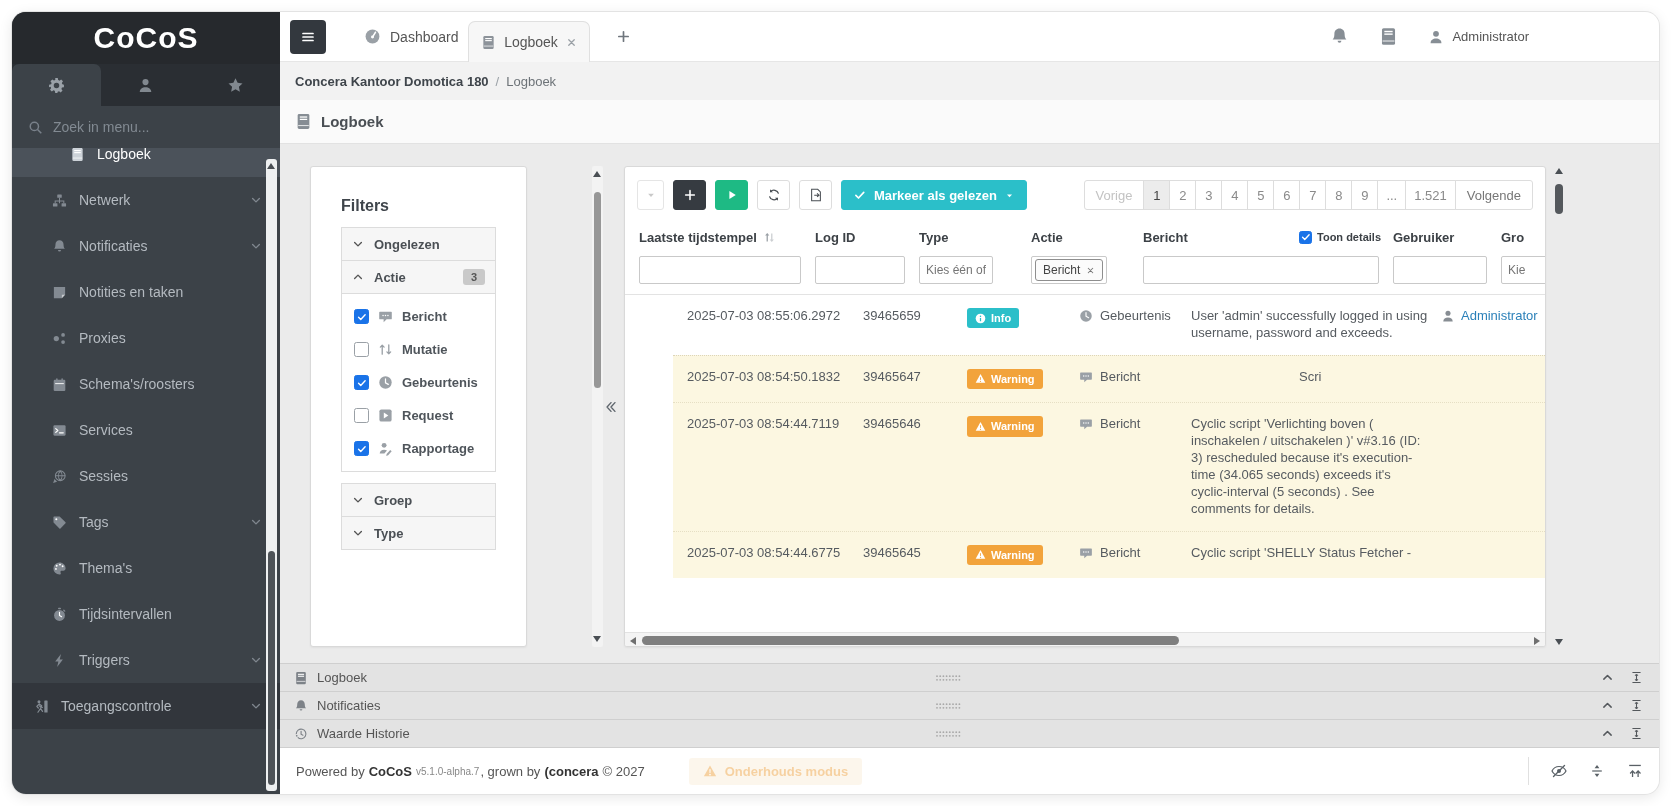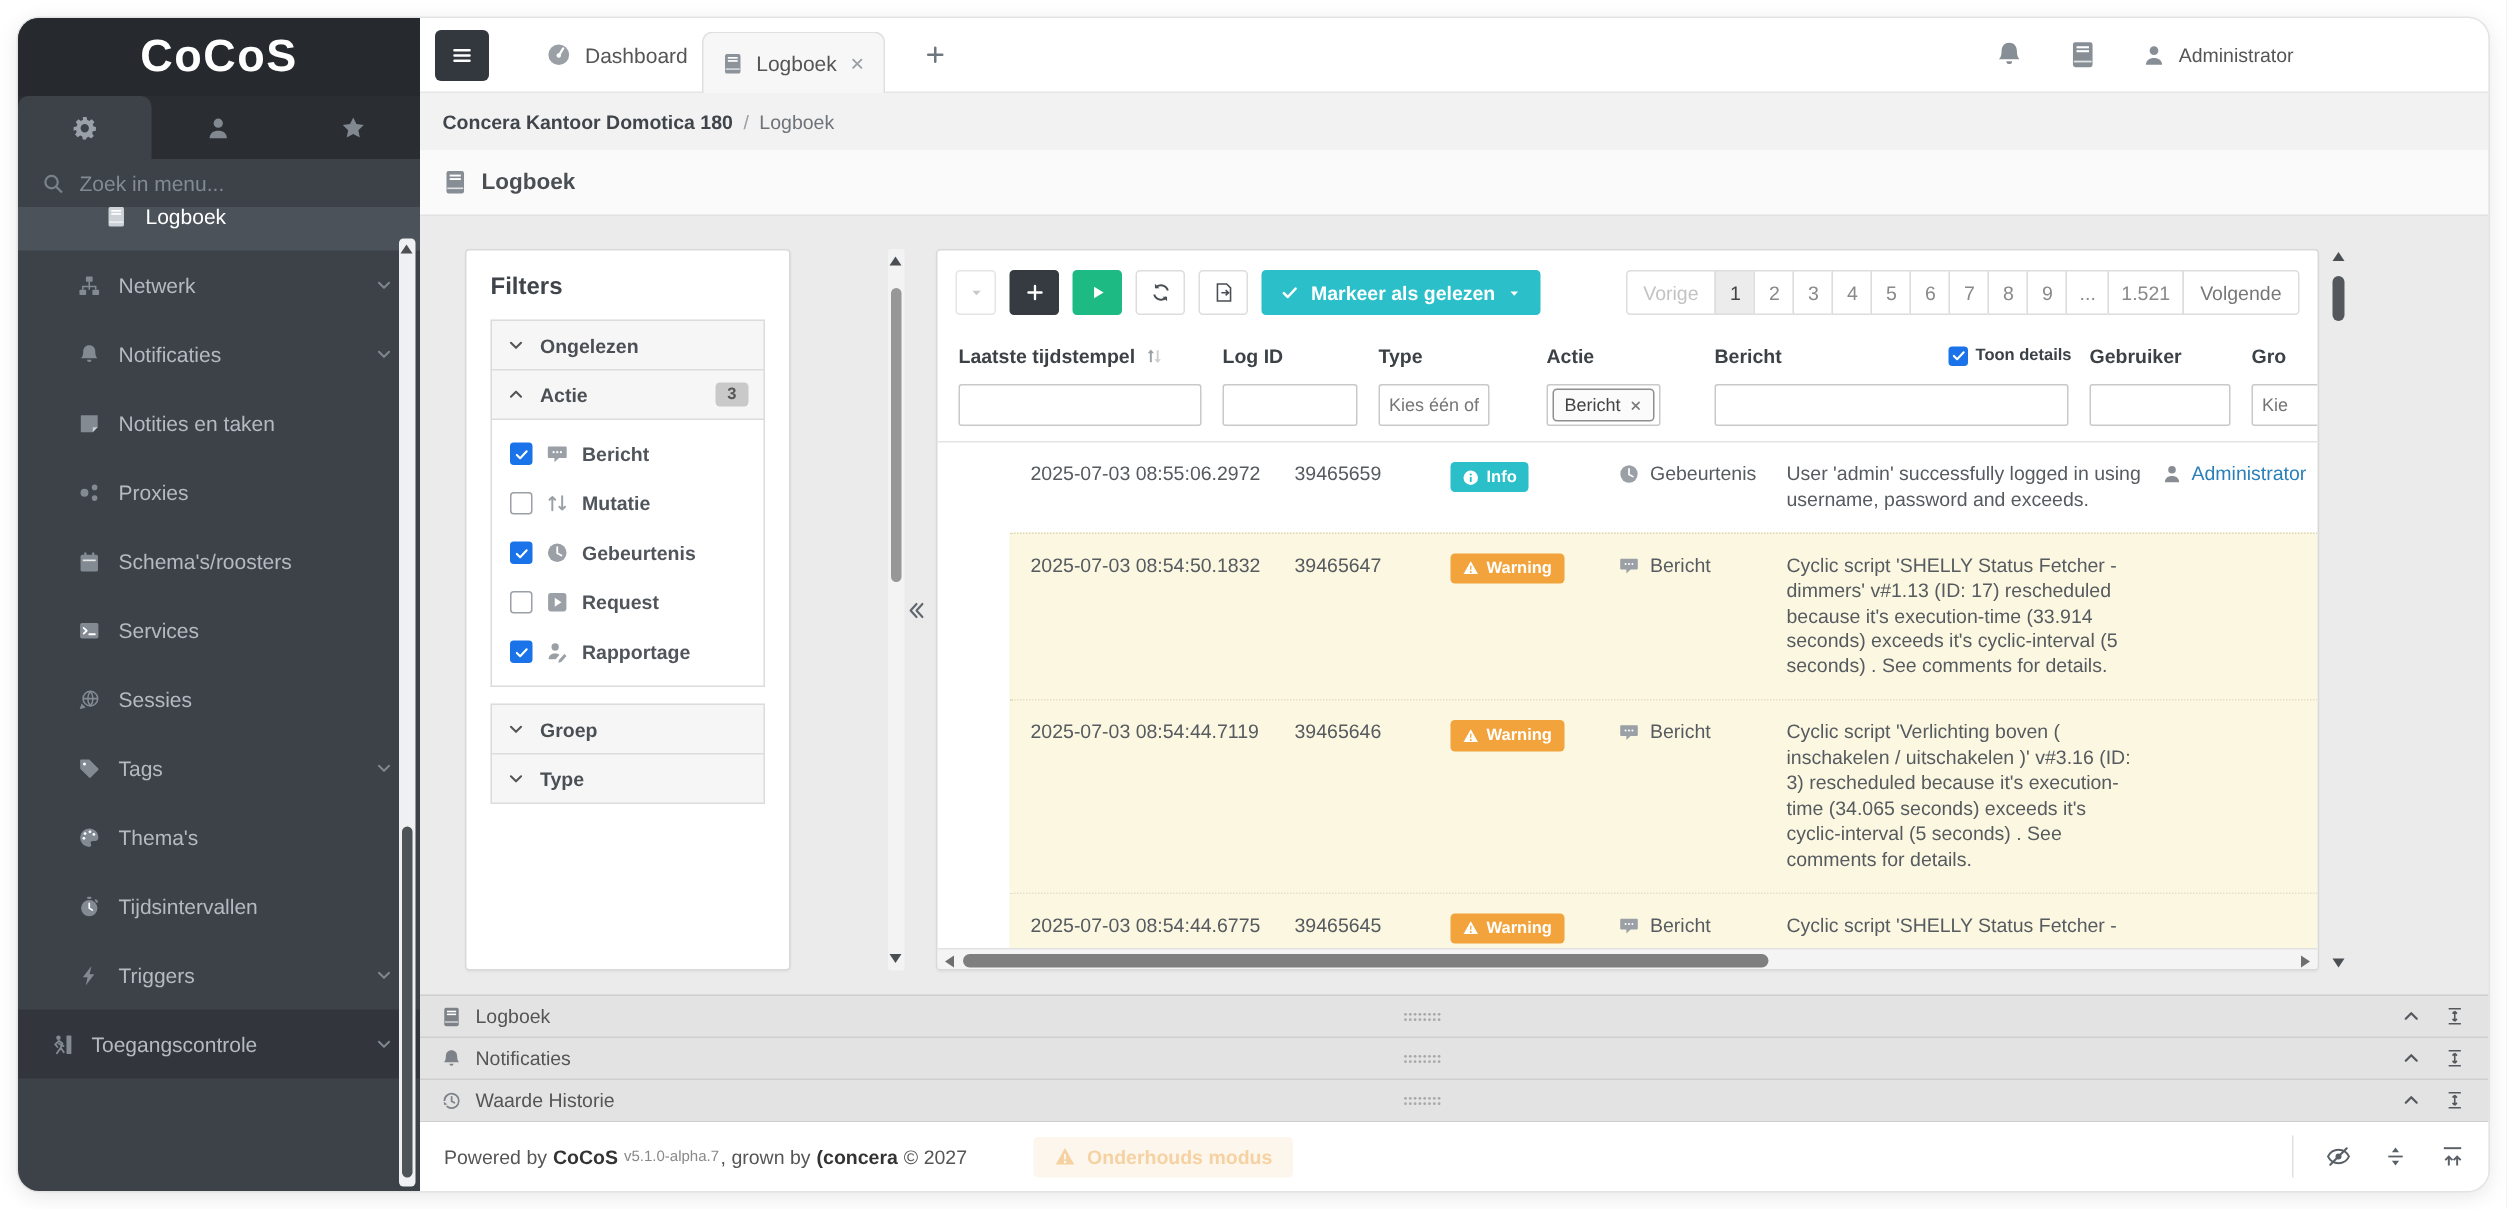--- a/index.html
+++ b/index.html
@@ -17,21 +17,21 @@
  box-shadow:0 0 0 1px #e3e3e3,0 3px 14px rgba(0,0,0,.10);background:#ebebeb;}
 
 
 .sidebar{width:268px;flex:none;background:#3c4248;position:relative;display:flex;flex-direction:column;}
 .logo{height:52px;background:#26292d;display:flex;align-items:center;justify-content:center;color:#fff;
  font-size:30px;font-weight:bold;letter-spacing:1px;flex:none;}
 .side-tabs{height:42px;background:#2a2e33;display:flex;flex:none;}
 .side-tab{flex:1;display:flex;align-items:center;justify-content:center;color:#81888f;}
 .side-tab .ic{width:17px;height:17px;}
 .side-tab.active{background:#3c4248;border-radius:7px 7px 0 0;color:#9aa1a8;}
-.side-search{height:32px;display:flex;align-items:center;padding:0 16px;gap:10px;background:#3c4248;flex:none;}
+.side-search{height:42px;display:flex;align-items:center;padding:0 16px;gap:10px;background:#3c4248;flex:none;}
 .side-search .ic{width:15px;height:15px;color:#79818a;}
 .side-search input{flex:1;background:transparent;border:none;outline:none;color:#cdd3d8;font-size:14px;font-family:inherit;}
 .side-search input::placeholder{color:#828a92;}
 .menu{flex:1;overflow:hidden;position:relative;}
 .mitem{height:46px;display:flex;align-items:center;padding:0 18px 0 40px;gap:12px;font-size:14px;color:#b4bac0;cursor:pointer;}
 .mitem .mic{width:15px;height:15px;color:#838a92;}
 .mitem .chev{margin-left:auto;width:12px;height:12px;color:#7f868e;}
 .mitem.deep{padding-left:58px;}
 .mitem.active{background:#4b525a;color:#fff;}
 .mitem.active .mic{color:#ccd2d8;}
@@ -66,21 +66,21 @@
 .crumb-sep{color:#9aa0a6;}
 .crumb-cur{color:#6d7378;}
 .titleband{height:44px;background:#fafafa;border-bottom:1px solid #e2e2e2;display:flex;align-items:center;padding:0 15px;gap:9px;flex:none;}
 .titleband .ic{width:17px;height:17px;color:#868d94;}
 .titleband h1{font-size:15px;color:#4a4f54;font-weight:bold;}
 
 .content{flex:1;position:relative;overflow:hidden;background:#ebebeb;}
 .card{position:absolute;top:22px;bottom:16px;background:#fff;border:1px solid #d9d9d9;border-radius:3px;box-shadow:0 1px 2px rgba(0,0,0,.05);}
 
 
-.filters-card{left:30px;width:217px;padding:16px;overflow:hidden;}
+.filters-card{left:30px;width:217px;padding:30px;overflow:hidden;}
 .f-title{font-size:16px;color:#3f454b;font-weight:bold;margin-bottom:12px;}
 .acc{display:flex;align-items:center;height:34px;background:#f6f6f6;border:1px solid #dcdcdc;padding:0 10px;gap:10px;
  font-size:13px;font-weight:bold;color:#4a4f54;cursor:pointer;}
 .acc .ic{width:12px;height:12px;color:#555;}
 .acc .badge-c{margin-left:auto;background:#c9c9c9;color:#555;font-size:11px;font-weight:bold;padding:2px 8px;border-radius:3px;}
 .opts{border:1px solid #dcdcdc;border-top:none;padding:15px 12px;display:flex;flex-direction:column;gap:18px;background:#fff;}
 .opt{display:flex;align-items:center;gap:9px;font-size:13px;font-weight:bold;color:#4f555b;cursor:pointer;}
 .opt .oic{width:15px;height:15px;color:#9aa0a6;}
 .cb{width:15px;height:15px;border:1.5px solid #9aa0a6;border-radius:2.5px;background:#fff;display:flex;align-items:center;
  justify-content:center;flex:none;color:#fff;}
@@ -785,21 +785,20 @@
                       <path d="M2 2.8h12c.4 0 .7.3.7.7v6.8c0 .4-.3.7-.7.7H9.2L6 14v-3H2c-.4 0-.7-.3-.7-.7V3.5c0-.4.3-.7.7-.7z"></path>
                       <g fill="#fff">
                         <circle cx="5.4" cy="6.9" r=".8"></circle>
                         <circle cx="8" cy="6.9" r=".8"></circle>
                         <circle cx="10.6" cy="6.9" r=".8"></circle>
                       </g>
                     </svg>
                   </span>
                   <span>Bericht</span>
                 </div>
-                <div class="col c-msg">Cyclic script 'SHELLY Status Fetcher - dimmers' v#1.13 (ID: 17) rescheduled because it's execution-time (33.914 seconds) exceeds it's cyclic-interval (5 seconds) . See comments for details.</div>
                 <div class="col c-usr"></div>
                 <div class="col c-grp">Scri</div>
               </div>
               <div class="trow hl">
                 <div class="col c-ts">2025-07-03 08:54:44.7119</div>
                 <div class="col c-id">39465646</div>
                 <div class="col c-type"><span class="badge warn">
                     <span class="ic">
                       <svg viewBox="0 0 16 16">
                         <path d="M8 1.6 15 14H1z" fill="#fff"></path>

